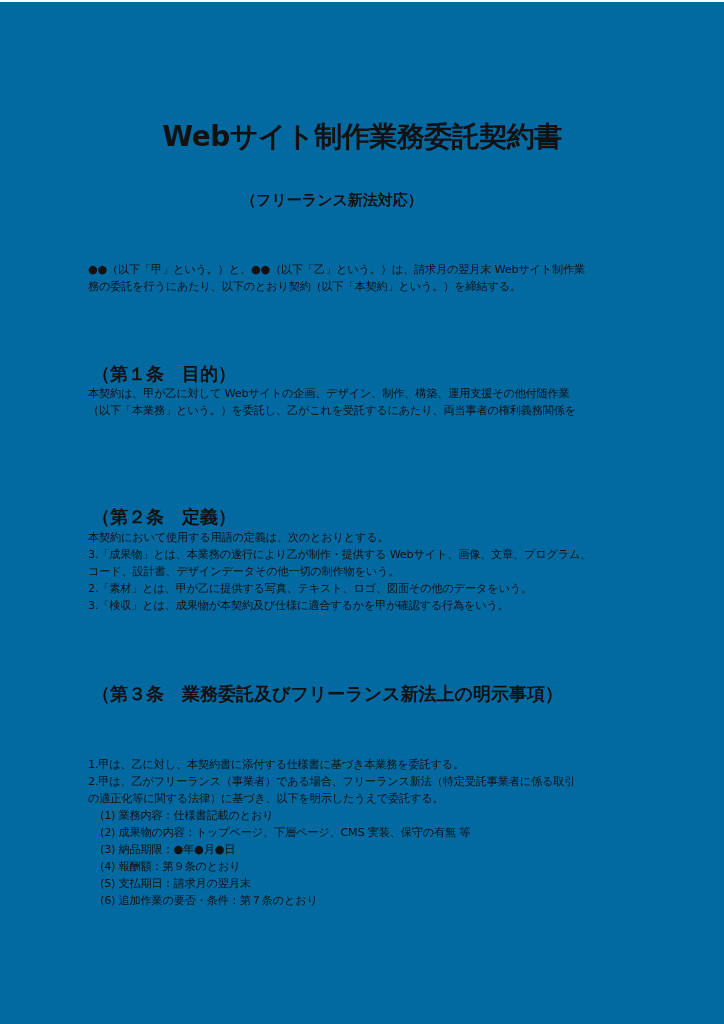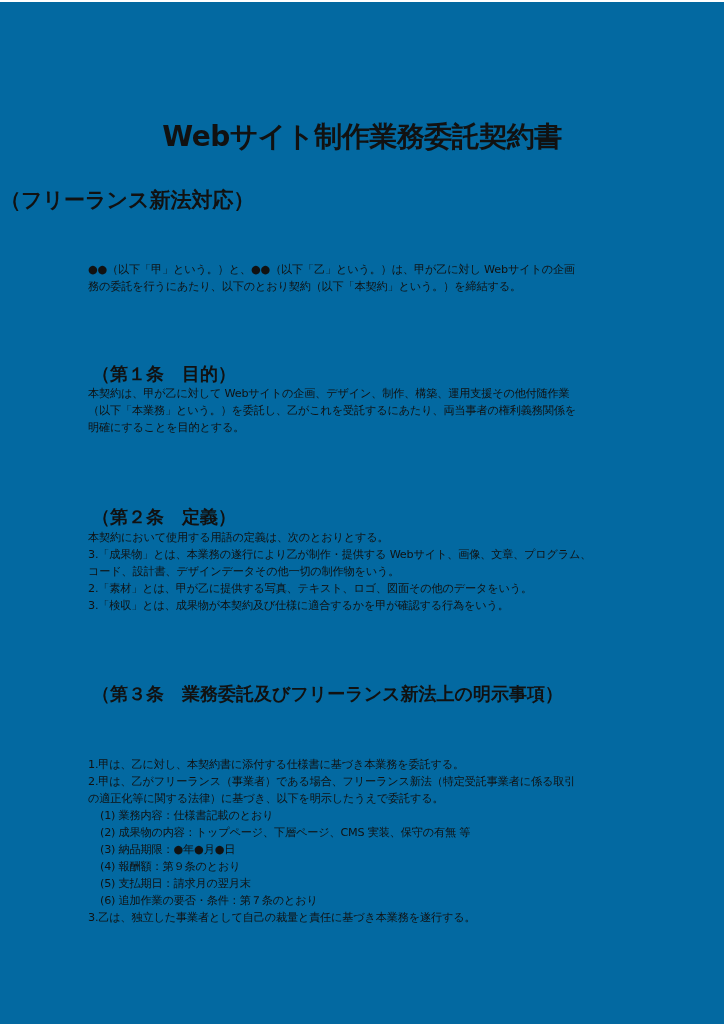--- a/index.html
+++ b/index.html
@@ -1,41 +1,40 @@
 <!DOCTYPE html>
 <html><head>
 <meta charset="utf-8">
 <style>
   html, body { margin:0; padding:0; background:#ffffff; }
   body { width:724px; height:1024px; overflow:hidden; position:relative; color:#111; font-family:"DejaVu Sans","Liberation Sans",sans-serif; }
   .page { position:absolute; left:0; top:2px; width:724px; height:1024px; background:#0369a1; }
   .title { position:absolute; left:0; width:724px; text-align:center; top:117px; font-size:28px; font-weight:bold; letter-spacing:-0.5px; line-height:36px; }
-  .subtitle { position:absolute; left:0; width:664px; top:184px; font-size:21px; font-weight:bold; line-height:28px; }
+  .subtitle { position:absolute; left:0; width:664px; text-align:center; top:184px; font-size:15px; font-weight:bold; line-height:28px; }
   .para { position:absolute; left:88px; width:560px; font-size:11.2px; line-height:17px; letter-spacing:-0.2px; }
   .heading { position:absolute; left:100px; font-size:18px; font-weight:bold; line-height:26px; white-space:nowrap;margin-top:16px; }
   .line { display:block; white-space:nowrap; }
   .indent { padding-left:12px; }
 </style>
 </head>
 <body>
 
 <div class="page">
   <div class="title">Webサイト制作業務委託契約書</div>
   <div class="subtitle">（フリーランス新法対応）</div>
 
   <div class="para" style="top:259px;">
-    <span class="line">●●（以下「甲」という。）と、●●（以下「乙」という。）は、甲が乙に対し Webサイトの企画</span>
+    <span class="line">●●（以下「甲」という。）と、●●（以下「乙」という。）は、請求月の翌月末 Webサイト制作業</span>
     <span class="line">務の委託を行うにあたり、以下のとおり契約（以下「本契約」という。）を締結する。</span>
   </div>
 
   <div class="heading" style="top:343px;left:92px;">（第１条　目的）</div>
   <div class="para" style="top:383px;">
     <span class="line">本契約は、甲が乙に対して Webサイトの企画、デザイン、制作、構築、運用支援その他付随作業</span>
     <span class="line">（以下「本業務」という。）を委託し、乙がこれを受託するにあたり、両当事者の権利義務関係を</span>
-    <span class="line">明確にすることを目的とする。</span>
   </div>
 
   <div class="heading" style="top:486px;left:92px;">（第２条　定義）</div>
   <div class="para" style="top:527px;">
     <span class="line">本契約において使用する用語の定義は、次のとおりとする。</span>
     <span class="line">3.「成果物」とは、本業務の遂行により乙が制作・提供する Webサイト、画像、文章、プログラム、</span>
     <span class="line">コード、設計書、デザインデータその他一切の制作物をいう。</span>
     <span class="line">2.「素材」とは、甲が乙に提供する写真、テキスト、ロゴ、図面その他のデータをいう。</span>
     <span class="line">3.「検収」とは、成果物が本契約及び仕様に適合するかを甲が確認する行為をいう。</span>
   </div>
@@ -44,15 +43,14 @@
   <div class="para" style="top:706px;margin-top:48px;">
     <span class="line">1.甲は、乙に対し、本契約書に添付する仕様書に基づき本業務を委託する。</span>
     <span class="line">2.甲は、乙がフリーランス（事業者）である場合、フリーランス新法（特定受託事業者に係る取引</span>
     <span class="line">の適正化等に関する法律）に基づき、以下を明示したうえで委託する。</span>
     <span class="line indent">(1) 業務内容：仕様書記載のとおり</span>
     <span class="line indent">(2) 成果物の内容：トップページ、下層ページ、CMS 実装、保守の有無 等</span>
     <span class="line indent">(3) 納品期限：●年●月●日</span>
     <span class="line indent">(4) 報酬額：第９条のとおり</span>
     <span class="line indent">(5) 支払期日：請求月の翌月末</span>
     <span class="line indent">(6) 追加作業の要否・条件：第７条のとおり</span>
-    <span class="line">3.乙は、独立した事業者として自己の裁量と責任に基づき本業務を遂行する。</span>
   </div>
 </div>
 
 </body></html>

